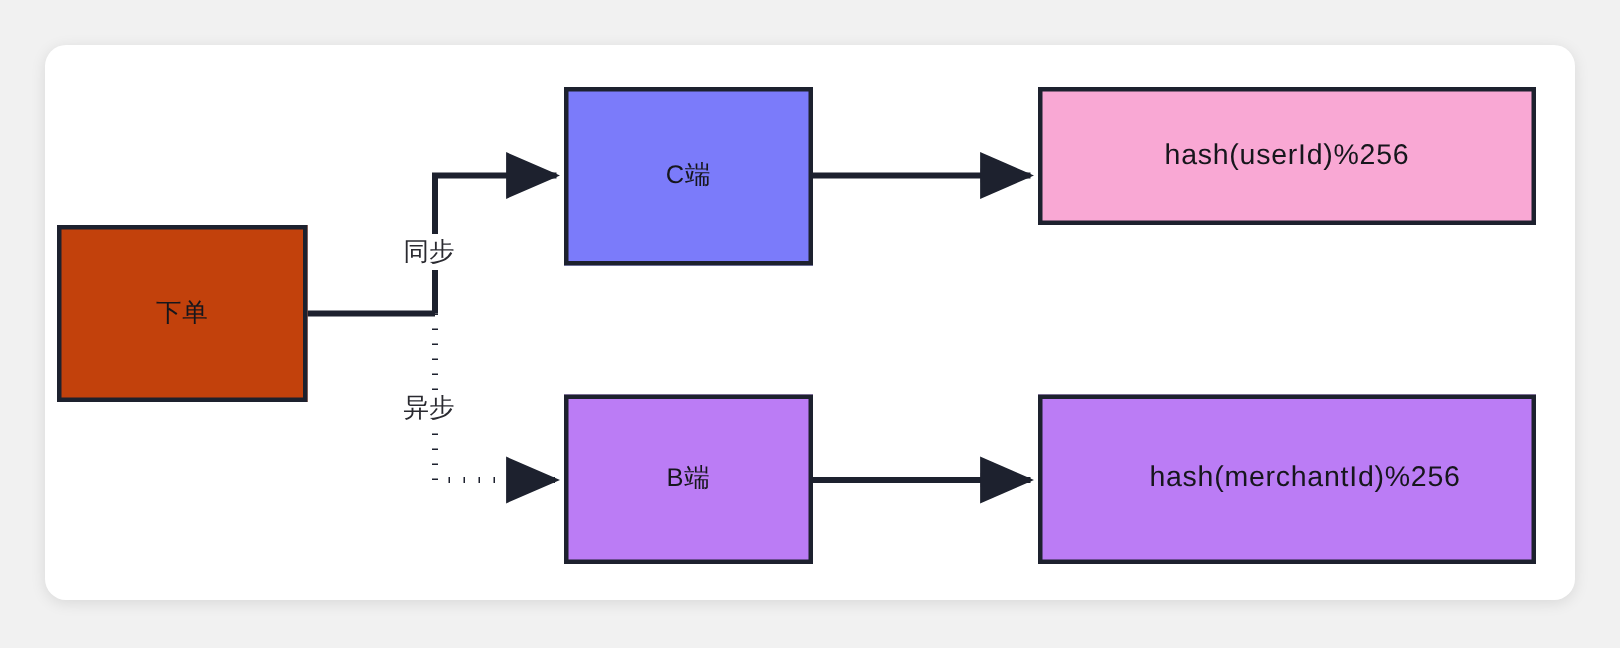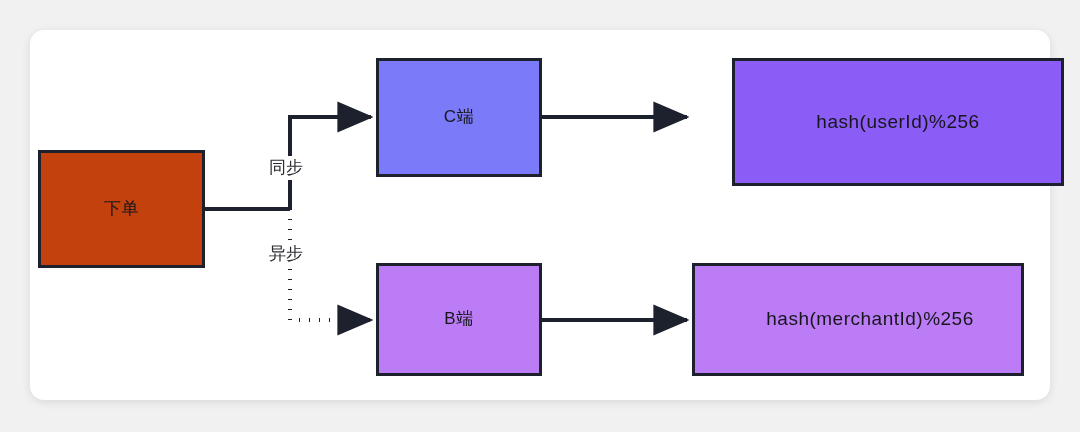--- a/index.html
+++ b/index.html
@@ -68,25 +68,25 @@
   }
   #node-b-side {
     left: 376px;
     top: 263px;
     width: 166px;
     height: 113px;
     background: #bb7cf5;
     font-size: 17px;
   }
   #node-hash-user {
-    left: 732px;
+    left: 692px;
     top: 58px;
     width: 332px;
-    height: 128px;
-    background: #8b5cf6;
+    height: 92px;
+    background: #f9a8d4;
     font-size: 19px;
   }
   #node-hash-merchant {
     left: 692px;
     top: 263px;
     width: 332px;
     height: 113px;
     background: #bb7cf5;
     font-size: 19px;
     padding-left: 24px;
@@ -100,21 +100,21 @@
     white-space: nowrap;
     line-height: 1.15;
     text-align: center;
   }
   #label-sync {
     left: 264px;
     top: 156px;
   }
   #label-async {
     left: 264px;
-    top: 242px;
+    top: 260px;
   }
 </style>
 </head>
 <body>
 
 <div id="stage">
 
   <div id="card"></div>
 
   <svg id="diagram" viewBox="0 0 1080 432">

